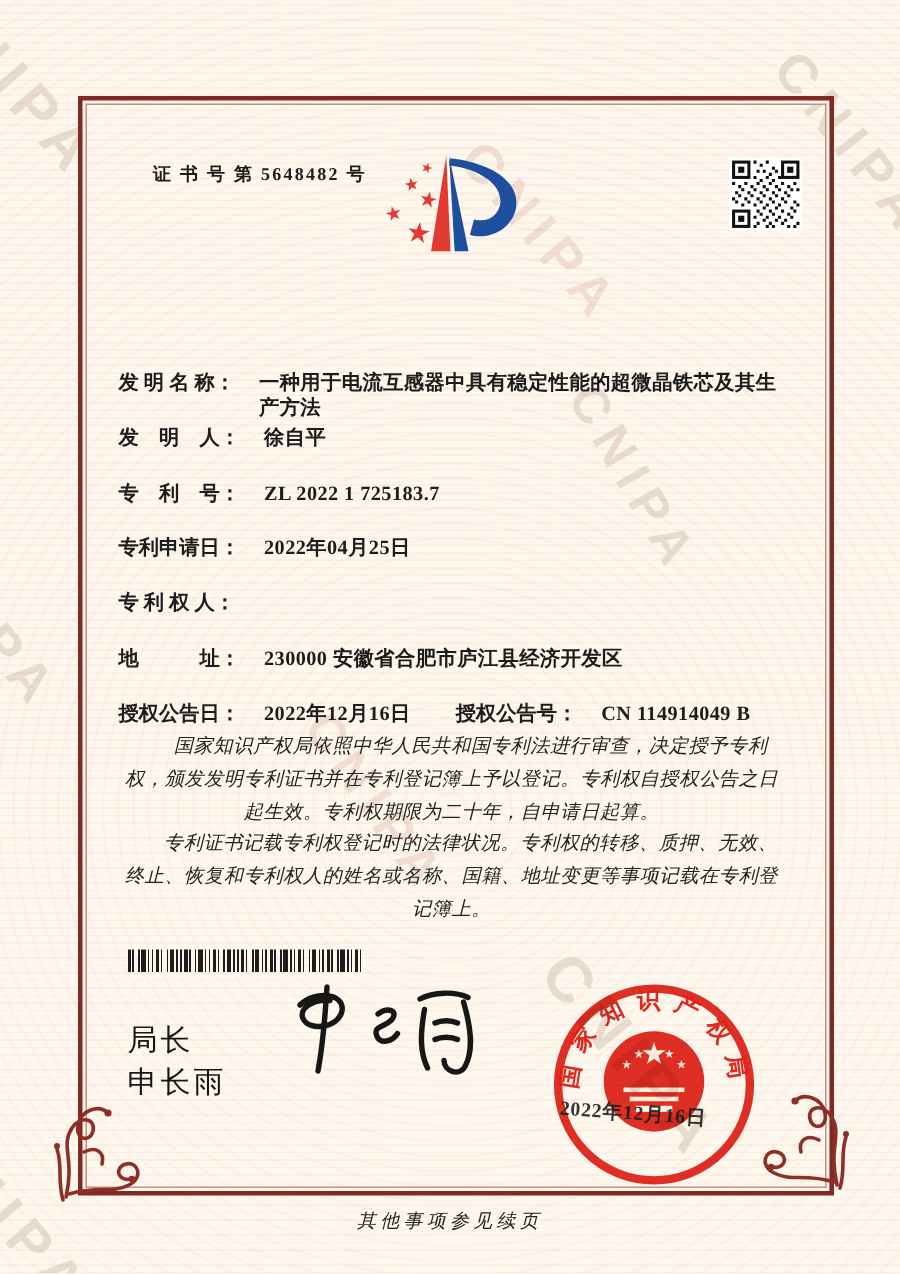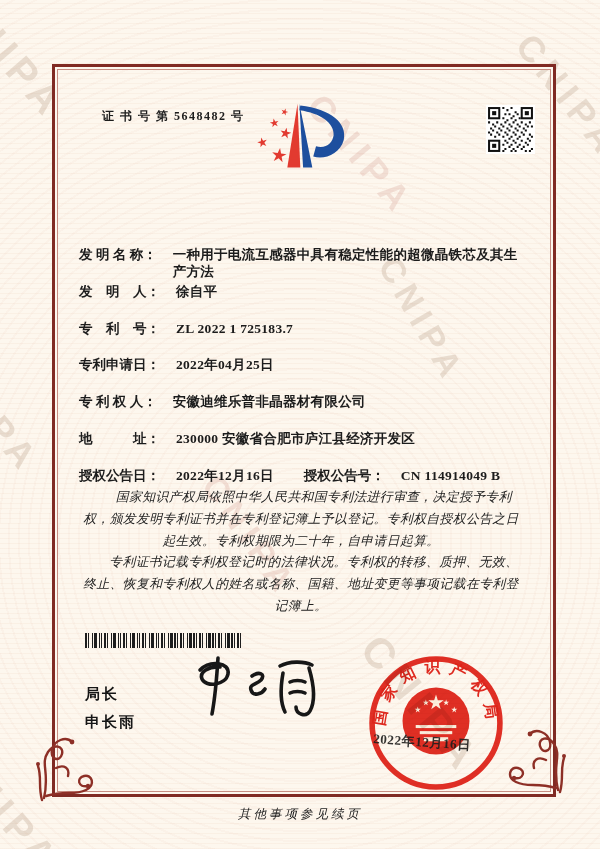--- a/index.html
+++ b/index.html
@@ -40,21 +40,21 @@
   .barcode{position:absolute;left:85px;top:633px;width:156px;height:15px;
     background:repeating-linear-gradient(90deg,
       #1d1d1d 0 2px,transparent 2px 3px,
       #1d1d1d 3px 4px,transparent 4px 7px,
       #1d1d1d 7px 8px,transparent 8px 9px,
       #1d1d1d 9px 12px,transparent 12px 13.5px,
       #1d1d1d 13.5px 14.5px,transparent 14.5px 16px,
       #1d1d1d 16px 17px,transparent 17px 19px);
   }
   .signer{position:absolute;left:85px;top:680px;font-family:"Liberation Sans","DejaVu Sans",sans-serif;
-    font-weight:700;font-size:15px;letter-spacing:2px;color:#161616;line-height:28px;}
+    font-weight:400;font-size:20px;letter-spacing:2px;color:#161616;line-height:28px;}
   .signature{position:absolute;left:182px;top:652px;width:150px;height:80px;}
   .seal{position:absolute;left:367px;top:654px;width:138px;height:138px;mix-blend-mode:multiply;}
   .page-info{position:absolute;left:52px;top:772px;width:498px;text-align:center;
     font-size:11.5px;font-weight:700;letter-spacing:1.5px;}
   .cont-note{position:absolute;left:0;top:806px;width:100%;text-align:center;
     font-style:italic;font-size:12.5px;letter-spacing:3px;color:#222;}
   .flourish{position:absolute;width:66px;height:96px;}
   .flourish.bl{left:36px;top:706px;}
   .flourish.br{left:500px;top:698px;transform:scaleX(-1);}
 </style>
@@ -158,21 +158,20 @@
     <div class="frow">
       <span class="lbl">专　利　号：</span>
       <span class="val">ZL 2022 1 725183.7</span>
     </div>
     <div class="frow">
       <span class="lbl">专利申请日：</span>
       <span class="val">2022年04月25日</span>
     </div>
     <div class="frow">
       <span class="lbl">专 利 权 人：</span>
-      <span class="val">安徽迪维乐普非晶器材有限公司</span>
     </div>
     <div class="frow">
       <span class="lbl">地　　　址：</span>
       <span class="val">230000 安徽省合肥市庐江县经济开发区</span>
     </div>
     <div class="frow">
       <span class="lbl">授权公告日：</span>
       <span class="val">2022年12月16日</span>
       <span class="lbl2">授权公告号：</span>
       <span class="val">CN 114914049 B</span>

